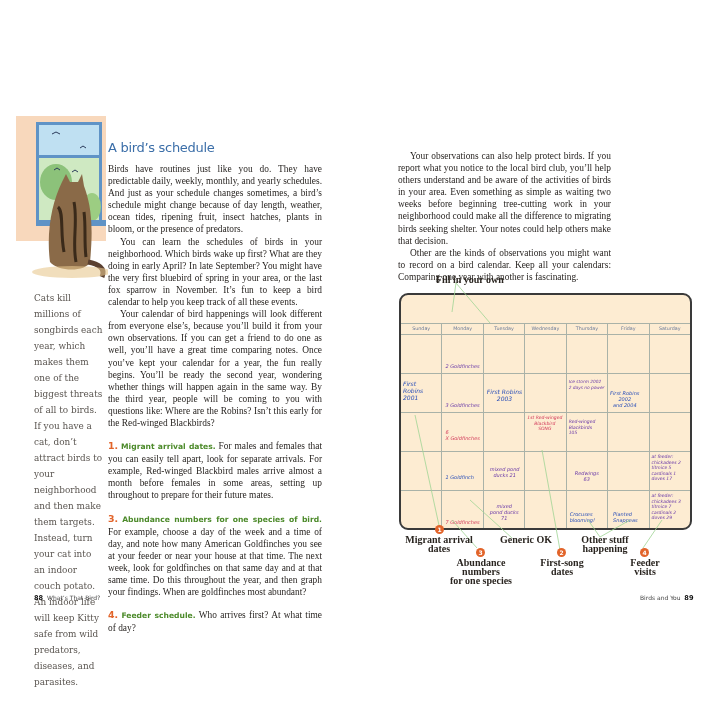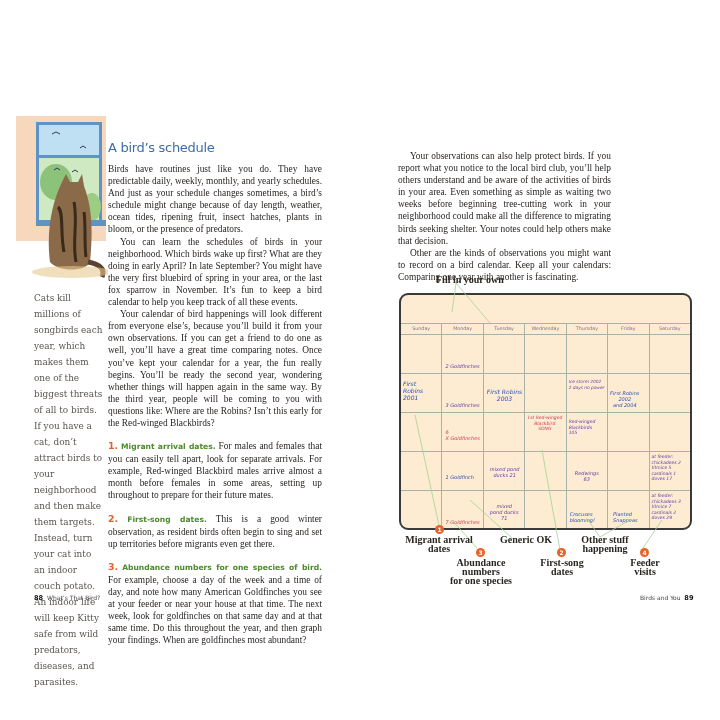--- a/index.html
+++ b/index.html
@@ -84,22 +84,22 @@
 <div class="abs sidebar">
   <div>Cats kill millions of songbirds each year, which makes them one of the biggest threats of all to birds. If you have a cat, don’t attract birds to your neighborhood and then make them targets. Instead, turn your cat into an indoor couch potato. An indoor life will keep Kitty safe from wild predators, diseases, and parasites.</div>
 </div>
 
 <div class="abs title">A bird’s schedule</div>
 <div class="abs col left-col">
   <p>Birds have routines just like you do. They have predictable daily, weekly, monthly, and yearly schedules. And just as your schedule changes sometimes, a bird’s schedule might change because of day length, weather, ocean tides, ripening fruit, insect hatches, plants in bloom, or the presence of predators.</p>
   <p class="indent">You can learn the schedules of birds in your neighborhood. Which birds wake up first? What are they doing in early April? In late September? You might have the very first bluebird of spring in your area, or the last fox sparrow in November. It’s fun to keep a bird calendar to help you keep track of all these events.</p>
   <p class="indent">Your calendar of bird happenings will look different from everyone else’s, because you’ll build it from your own observations. If you can get a friend to do one as well, you’ll have a great time comparing notes. Once you’ve kept your calendar for a year, the fun really begins. You’ll be ready the second year, wondering whether things will happen again in the same way. By the third year, people will be coming to you with questions like: Where are the Robins? Isn’t this early for the Red-winged Blackbirds?</p>
   <p class="item"><span class="num">1.</span> <span class="kw">Migrant arrival dates.</span><span> For males and females that you can easily tell apart, look for separate arrivals. For example, Red-winged Blackbird males arrive almost a month before females in some areas, setting up throughout to prepare for their future mates.</span></p>
-  <p class="item"><span class="num">2.</span> <span class="kw">First-song dates.</span><span> This is a good winter observation, as resident birds often begin to sing and set up territories before migrants even get there.</span></p>
   <p class="item"><span class="num">3.</span> <span class="kw">Abundance numbers for one species of bird.</span><span> For example, choose a day of the week and a time of day, and note how many American Goldfinches you see at your feeder or near your house at that time. The next week, look for goldfinches on that same day and at that same time. Do this throughout the year, and then graph your findings. When are goldfinches most abundant?</span></p>
+  <p class="item"><span class="num">4.</span> <span class="kw">Feeder schedule.</span><span> Who arrives first? At what time of day?</span></p>
 </div>
 
 <div class="abs col right-col">
   <p class="indent">Your observations can also help protect birds. If you report what you notice to the local bird club, you’ll help others understand and be aware of the activities of birds in your area. Even something as simple as waiting two weeks before beginning tree-cutting work in your neighborhood could make all the difference to migrating birds seeking shelter. Your notes could help others make that decision.</p>
   <p class="indent">Other are the kinds of observations you might want to record on a bird calendar. Keep all your calendars: Comparing one year with another is fascinating.</p>
 </div>
 
 <div class="abs callout-top">Fill in your own</div>
 <div class="abs cal">
   <div class="cal-grid">

